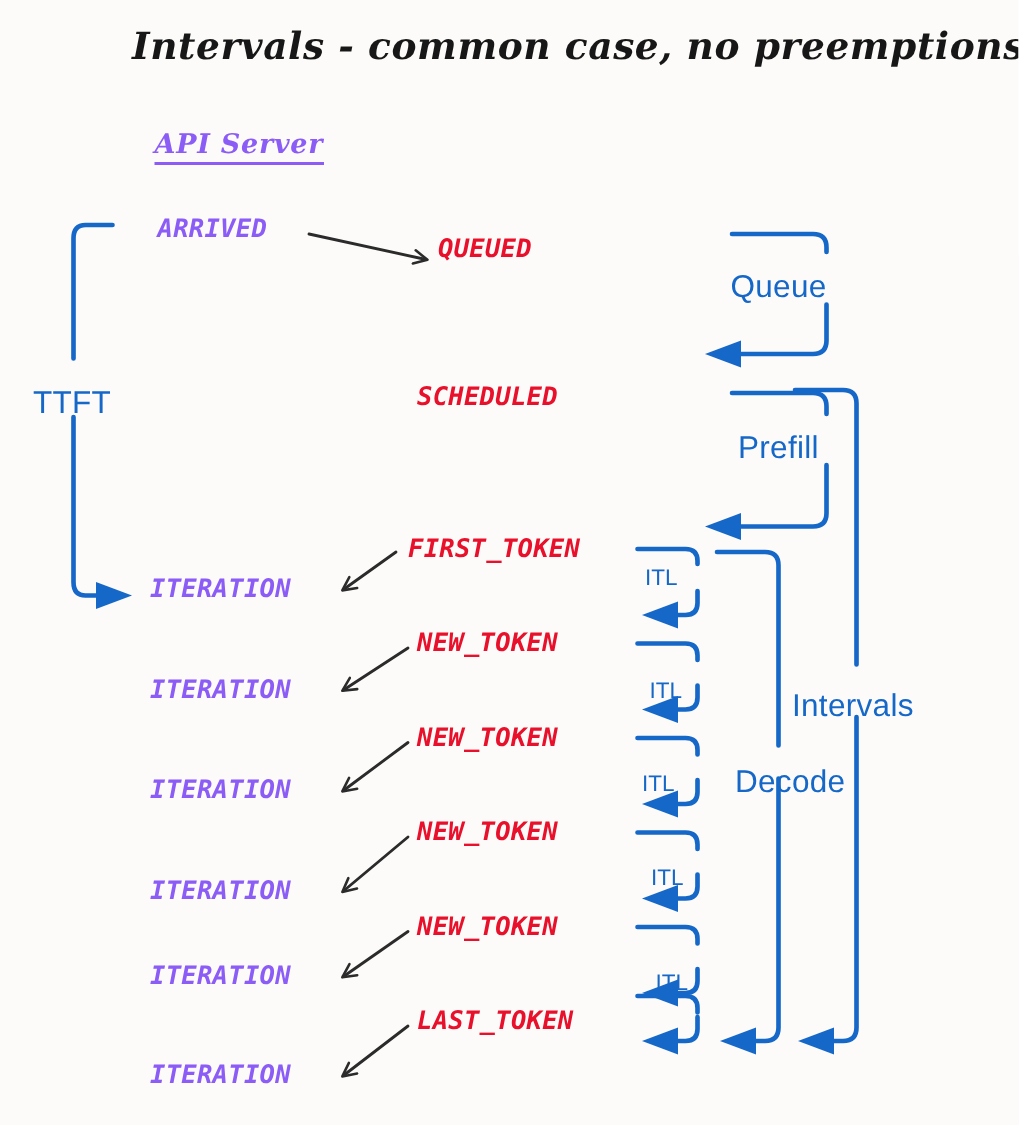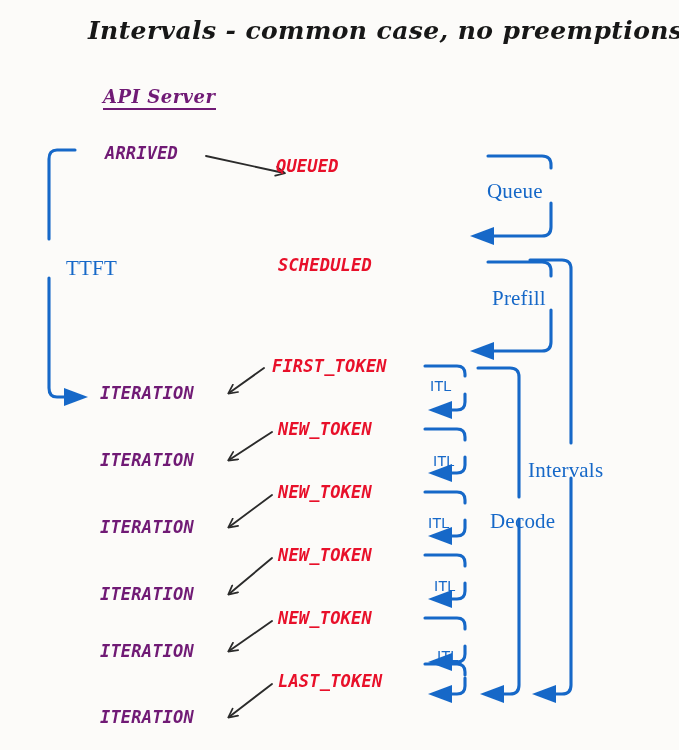--- a/index.html
+++ b/index.html
@@ -50,26 +50,26 @@
     padding-bottom: 2px;
     border-bottom: 2.5px solid currentColor;
   }
   .state {
     font-family: "DejaVu Sans Mono", monospace;
     font-style: italic;
     font-weight: bold;
     font-size: 17px;
     letter-spacing: 0.2px;
   }
-  .api   { color: #701a75; }
+  .api   { color: #8b5cf6; }
   .core  { color: #e8102a; }
 
   
   .ann {
-    font-family: Liberation Serif, serif;
+    font-family: Liberation Sans, sans-serif;
     font-size: 21px;
     color: #1668c8;
     letter-spacing: 0.2px;
   }
   .ann-sm {
     font-family: "Liberation Sans", sans-serif;
     font-size: 15px;
     color: #1668c8;
   }
 </style>
@@ -166,30 +166,30 @@
   <div class="lbl colhead api" style="left:103px; top:88px;">API Server</div>
 
   <div class="lbl state api" style="left:105px; top:145px;">ARRIVED</div>
   <div class="lbl state api" style="left:100px; top:385px;">ITERATION</div>
   <div class="lbl state api" style="left:100px; top:452px;">ITERATION</div>
   <div class="lbl state api" style="left:100px; top:519px;">ITERATION</div>
   <div class="lbl state api" style="left:100px; top:586px;">ITERATION</div>
   <div class="lbl state api" style="left:100px; top:643px;">ITERATION</div>
   <div class="lbl state api" style="left:100px; top:709px;">ITERATION</div>
 
-  <div class="lbl state core" style="left:276px; top:158px;text-align:center;">QUEUED</div>
+  <div class="lbl state core" style="left:292px; top:158px;text-align:center;">QUEUED</div>
   <div class="lbl state core" style="left:278px; top:257px;">SCHEDULED</div>
   <div class="lbl state core" style="left:272px; top:358px;">FIRST_TOKEN</div>
   <div class="lbl state core" style="left:278px; top:421px;">NEW_TOKEN</div>
   <div class="lbl state core" style="left:278px; top:484px;">NEW_TOKEN</div>
   <div class="lbl state core" style="left:278px; top:547px;">NEW_TOKEN</div>
   <div class="lbl state core" style="left:278px; top:610px;">NEW_TOKEN</div>
   <div class="lbl state core" style="left:278px; top:673px;">LAST_TOKEN</div>
 
-  <div class="lbl ann" style="left:22px; top:258px;margin-left:44px;">TTFT</div>
+  <div class="lbl ann" style="left:22px; top:258px;">TTFT</div>
   <div class="lbl ann" style="left:487px; top:181px;">Queue</div>
   <div class="lbl ann" style="left:492px; top:288px;">Prefill</div>
   <div class="lbl ann" style="left:490px; top:511px;">Decode</div>
   <div class="lbl ann" style="left:528px; top:460px;">Intervals</div>
 
   <div class="lbl ann-sm" style="left:430px; top:378px;">ITL</div>
   <div class="lbl ann-sm" style="left:433px; top:453px;">ITL</div>
   <div class="lbl ann-sm" style="left:428px; top:515px;">ITL</div>
   <div class="lbl ann-sm" style="left:434px; top:578px;">ITL</div>
 

